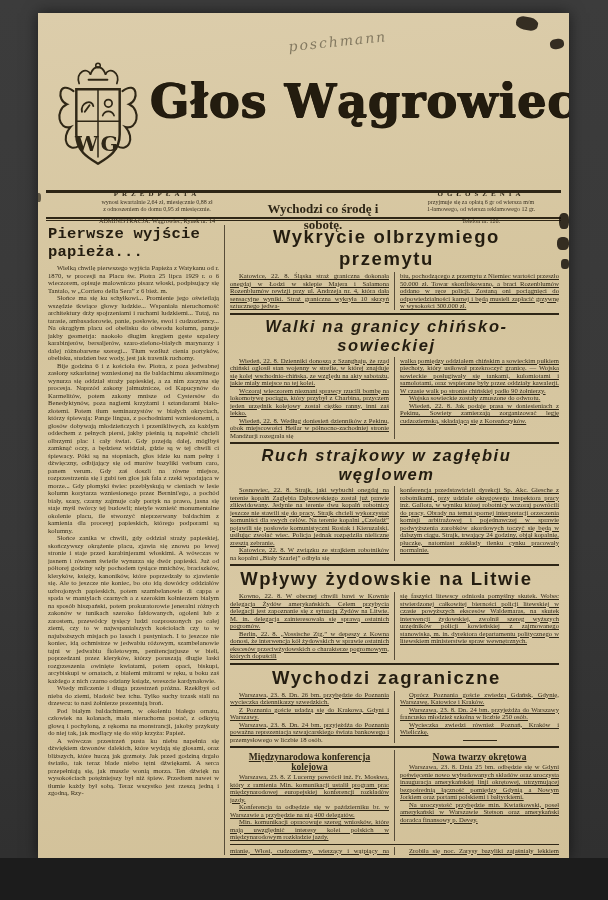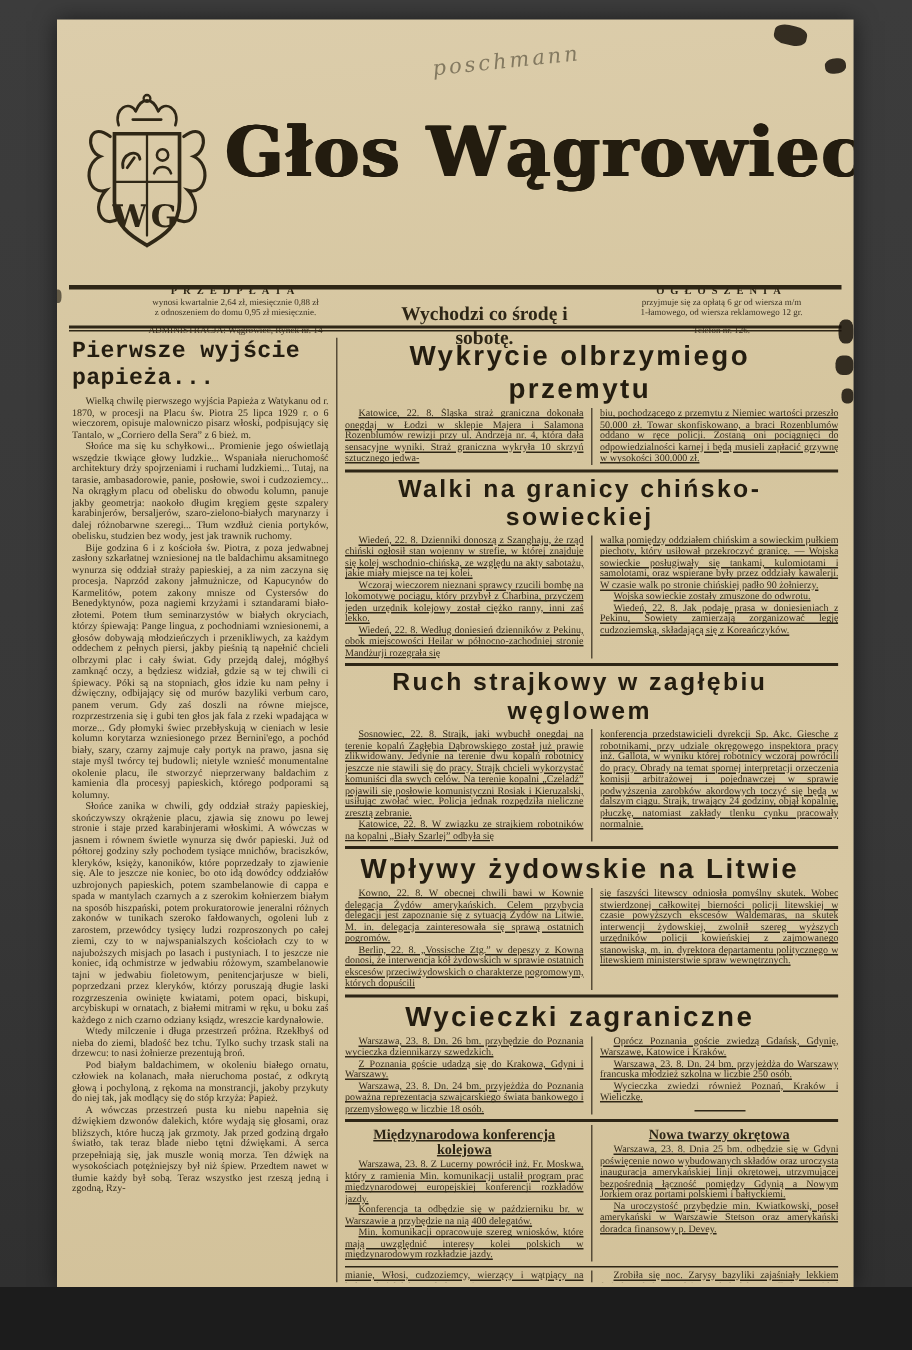--- a/index.html
+++ b/index.html
@@ -53,21 +53,21 @@
   
   .content{position:absolute;left:10px;top:212px;width:511px;height:630px;display:flex;overflow:hidden;}
   .col-left{width:176px;flex:none;overflow:hidden;padding-right:5px;}
   .vdiv{width:1px;flex:none;background:#574c38;}
   .col-right{flex:1;overflow:hidden;padding-left:5px;}
   .art-head{font-family:Liberation Mono, monospace;font-weight:bold;font-size:15.5px;
     letter-spacing:.2px;margin:0 0 3px 0;color:#241d10;}
   .sec-head{font-family:"Liberation Sans",sans-serif;font-weight:bold;text-align:center;
     letter-spacing:1.6px;color:#241d10;margin:1px 16px 2px 0;}
   .h-xl{font-size:18.5px;}
-  .h-md{font-size:16.5px;}
+  .h-md{font-size:16.5px;font-style:italic;}
   .sub-head{font-family:"Liberation Serif",serif;font-weight:bold;text-align:center;
     font-size:9.5px;margin:2px 0 1px 0;}
   p.body{font-size:6.7px;line-height:7.5px;text-align:justify;text-indent:9px;color:#332a19;}
   p.noindent{text-indent:0;}
   .cols{display:flex;}
   .cols .c{flex:1;min-width:0;overflow:hidden;text-decoration:underline;}
   .cols .c + .c{border-left:1px solid #574c38;padding-left:5px;}
   .cols .c:first-child{padding-right:5px;}
   .hrule{border-top:2.5px solid var(--ink);margin:3px 0 2px 0;}
   .hrule-thin{border-top:1.5px solid var(--ink);margin:3px 0 2px 0;}
@@ -204,21 +204,21 @@
             </div>
             <div class="c">
               <p class="body noindent">się faszyści litewscy odniosła pomyślny skutek. Wobec stwierdzonej całkowitej bierności policji litewskiej w czasie powyższych ekscesów Waldemaras, na skutek interwencji żydowskiej, zwolnił szereg wyższych urzędników policji kowieńskiej z zajmowanego stanowiska, m. in. dyrektora departamentu politycznego w litewskiem ministerstwie spraw wewnętrznych.</p>
             </div>
           </div>
         </section>
 
         <div class="hrule"></div>
 
         <section>
-          <h3 class="sec-head h-xl">Wycieczki zagraniczne</h3>
+          <h3 class="sec-head h-xl">Wychodzi zagraniczne</h3>
           <div class="cols">
             <div class="c">
               <p class="body">Warszawa, 23. 8. Dn. 26 bm. przybędzie do Poznania wycieczka dziennikarzy szwedzkich.</p>
               <p class="body">Z Poznania goście udadzą się do Krakowa, Gdyni i Warszawy.</p>
               <p class="body">Warszawa, 23. 8. Dn. 24 bm. przyjeżdża do Poznania poważna reprezentacja szwajcarskiego świata bankowego i przemysłowego w liczbie 18 osób.</p>
             </div>
             <div class="c">
               <p class="body">Oprócz Poznania goście zwiedzą Gdańsk, Gdynię, Warszawę, Katowice i Kraków.</p>
               <p class="body">Warszawa, 23. 8. Dn. 24 bm. przyjeżdża do Warszawy francuska młodzież szkolna w liczbie 250 osób.</p>
               <p class="body">Wycieczka zwiedzi również Poznań, Kraków i Wieliczkę.</p>

